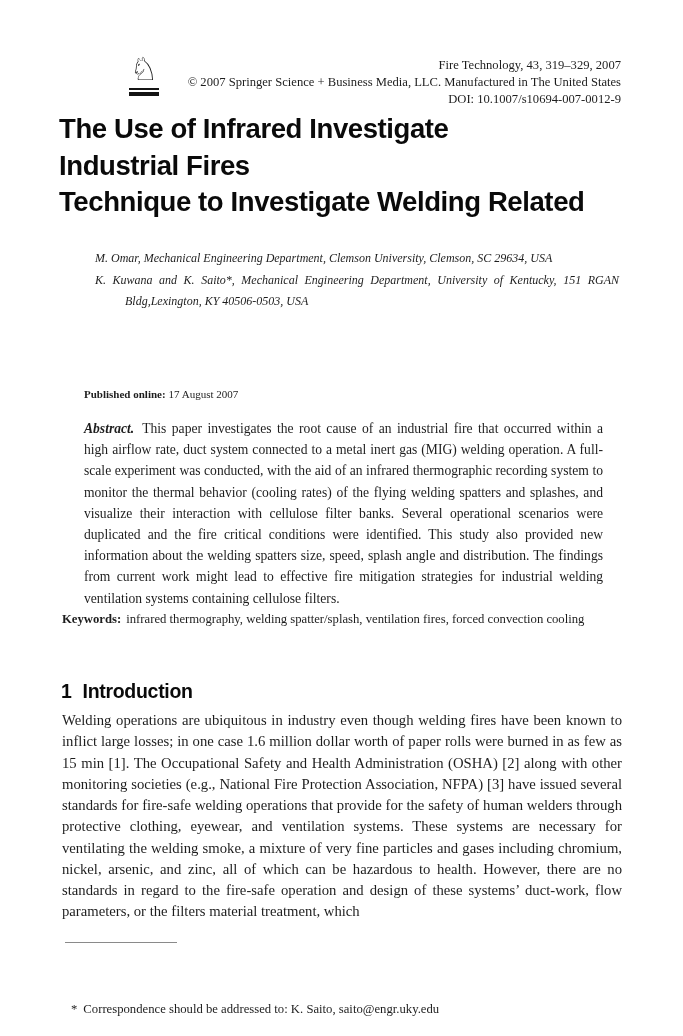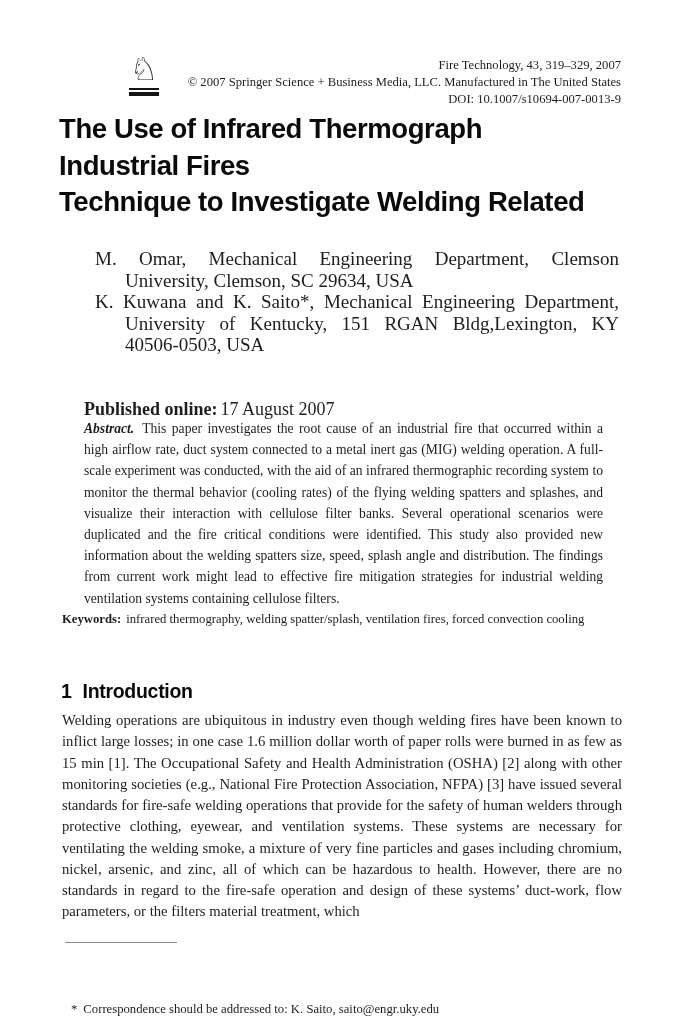--- a/index.html
+++ b/index.html
@@ -30,25 +30,25 @@
   
   .title {
     position:absolute; left:59px; top:111px; width:590px;
     font-family:"Liberation Sans", sans-serif;
     font-weight:bold; font-size:27.5px; line-height:36.5px;
     letter-spacing:-0.4px; color:#0a0a0a;
   }
   
   .authors {
     position:absolute; left:95px; top:248px; width:524px;
-    font-size:19px; line-height:21.6px;
+    font-style:italic; font-size:12px; line-height:21.6px;
   }
   .author-entry { text-indent:-30px; padding-left:30px; text-align:justify; }
   
-  .published { position:absolute; left:84px; top:388px; font-size:18px;margin-top:11px; }
+  .published { position:absolute; left:84px; top:388px; font-size:11px; }
   .published .label { font-weight:bold; margin-right:3px; }
   
   .abstract {
     position:absolute; left:84px; top:418px; width:519px;
     font-size:13.6px; line-height:21.2px; text-align:justify;
   }
   .ab-label { font-weight:bold; font-style:italic; margin-right:8px; }
   
   .keywords { position:absolute; left:62px; top:612px; width:562px; font-size:12.7px; }
   .kw-label { font-weight:bold; margin-right:5px;margin-top:24px; }
@@ -75,25 +75,25 @@
 <div class="page">
 
   <div class="logo">
     <span class="knight">♘</span>
     <span class="bar"></span>
     <span class="bar bar2"></span>
   </div>
   <div class="header-lines">
     <div>Fire Technology, 43, 319–329, 2007</div>
     <div>© 2007 Springer Science + Business Media, LLC. Manufactured in The United States</div>
-    <div>DOI: 10.1007/s10694-007-0013-9</div>
+    <div>DOI: 10.1007/s10694-007-0012-9</div>
   </div>
 
   <h1 class="title">
-    <div>The Use of Infrared Thermograph</div>
+    <div>The Use of Infrared Investigate</div>
     <div>Industrial Fires</div>
     <div>Technique to Investigate Welding Related</div>
   </h1>
 
   <div class="authors">
     <div class="author-entry">M. Omar, Mechanical Engineering Department, Clemson University, Clemson, SC 29634, USA</div>
     <div class="author-entry">K. Kuwana and K. Saito*, Mechanical Engineering Department, University of Kentucky, 151 RGAN Bldg,Lexington, KY 40506-0503, USA</div>
   </div>
 
   <div class="published">

